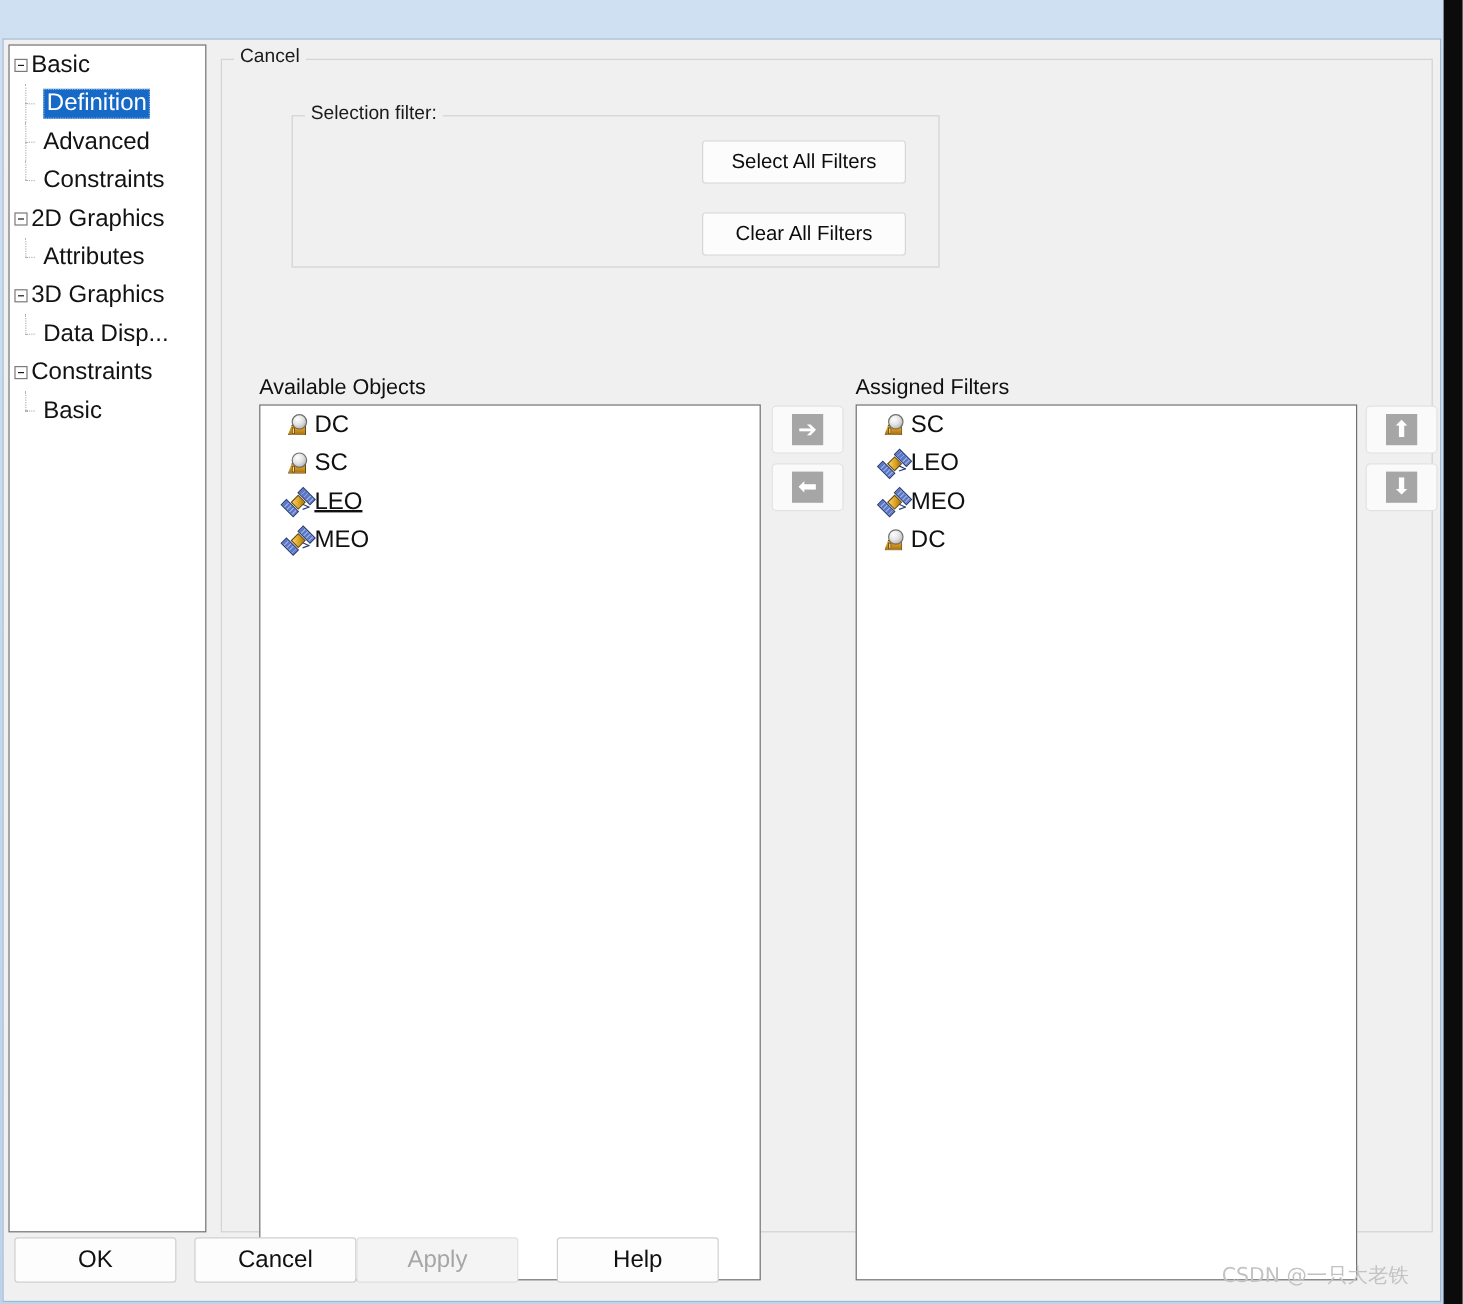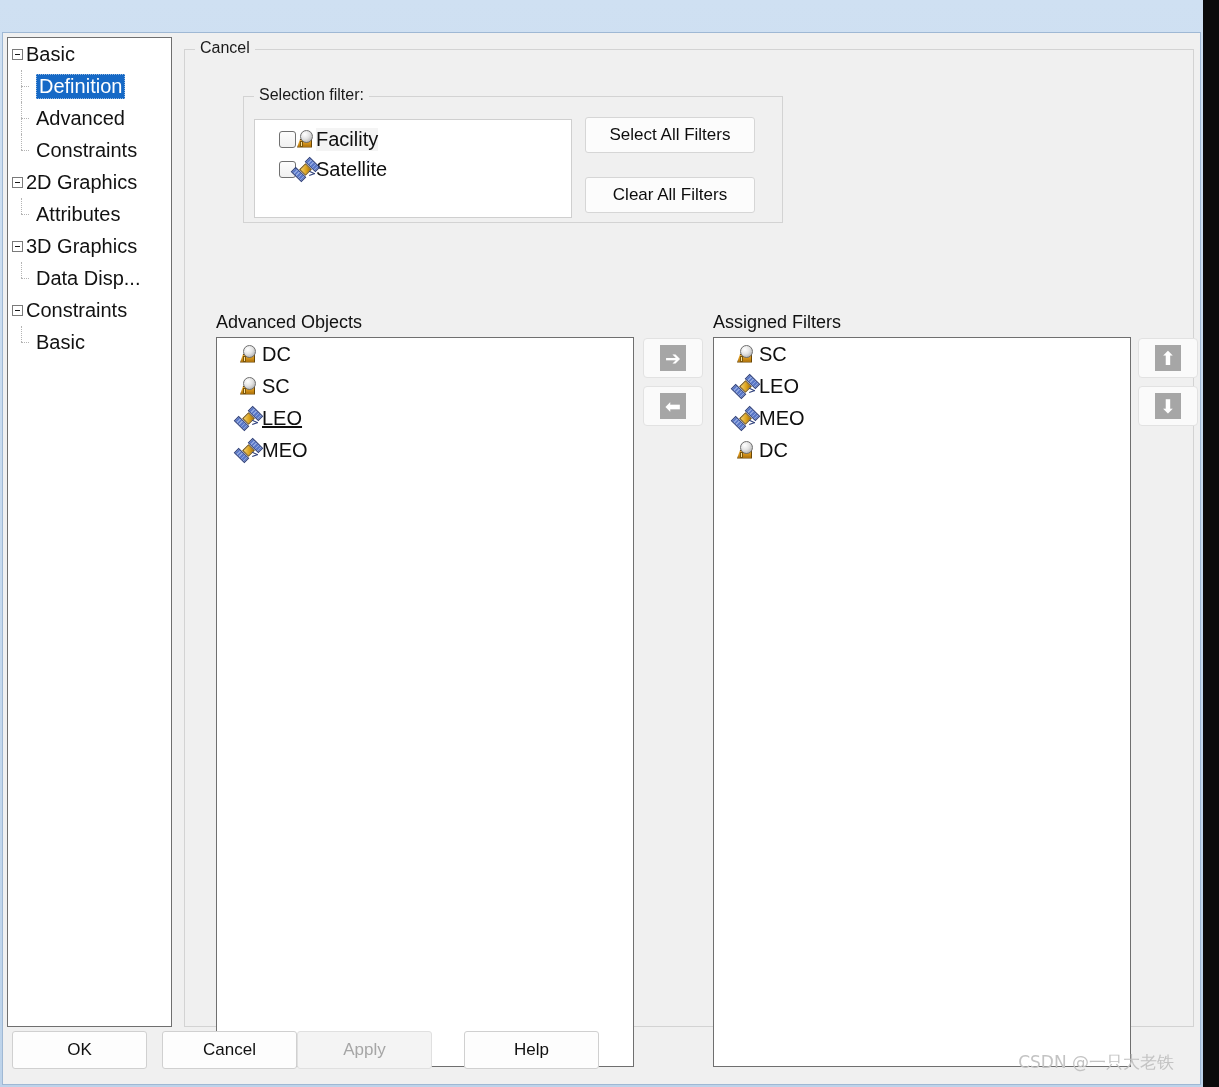--- a/index.html
+++ b/index.html
@@ -403,21 +403,21 @@
     width: 1199px; height: 57px;
   }
   .dlg-btn {
     position: absolute;
     top: 4px;
     width: 135px; height: 38px;
     background: #fdfdfd;
     border: 1px solid #d0d0d0;
     border-radius: 3px;
     box-sizing: border-box;
-    font-size: 17px;
+    font-size: 20px;
     color: #101010;
     font-family: "Liberation Sans", sans-serif;
     cursor: default;
   }
   .dlg-btn.disabled {
     color: #a6a6a6;
     background: #f4f4f4;
     border-color: #e0e0e0;
   }
   #btn-ok     { left: 9px; }
@@ -510,48 +510,26 @@
         </div>
 
       <div id="content">
 
         <div class="groupbox" id="objects-group">
           <span class="gb-title">Cancel</span>
 
           <div class="groupbox" id="filter-group">
             <span class="gb-title">Selection filter:</span>
 
-            <div id="filter-list">
-                <div class="filter-row">
-                  <span class="cbox"></span>
-                  <span class="ico ico-facility">
-                    <i class="base"></i>
-                    <i class="dome"></i>
-                    <i class="pillar"></i>
-                  </span>
-                  <span class="filter-label hl">Facility</span>
-                </div>
-                <div class="filter-row">
-                  <span class="cbox"></span>
-                  <span class="ico ico-sat">
-                    <i class="panel p1"></i>
-                    <i class="panel p2"></i>
-                    <i class="body"></i>
-                    <i class="ant"></i>
-                    <i class="ant2"></i>
-                  </span>
-                  <span class="filter-label">Satellite</span>
-                </div>
-              </div>
 
             <button class="filter-btn" id="btn-select-all">Select All Filters</button>
             <button class="filter-btn" id="btn-clear-all">Clear All Filters</button>
           </div>
 
-          <div class="list-caption" id="cap-available">Advanced Objects</div>
+          <div class="list-caption" id="cap-available">Available Objects</div>
           <div class="list-caption" id="cap-assigned">Assigned Filters</div>
 
           <div class="objlist" id="list-available">
               <div class="obj-row">
                 <span class="ico ico-facility">
                   <i class="base"></i>
                   <i class="dome"></i>
                   <i class="pillar"></i>
                 </span>
                 <span class="obj-label">DC</span>

